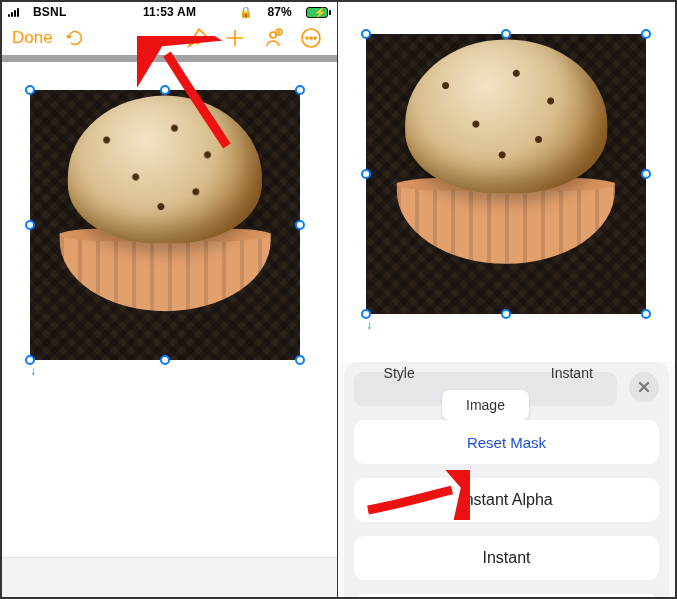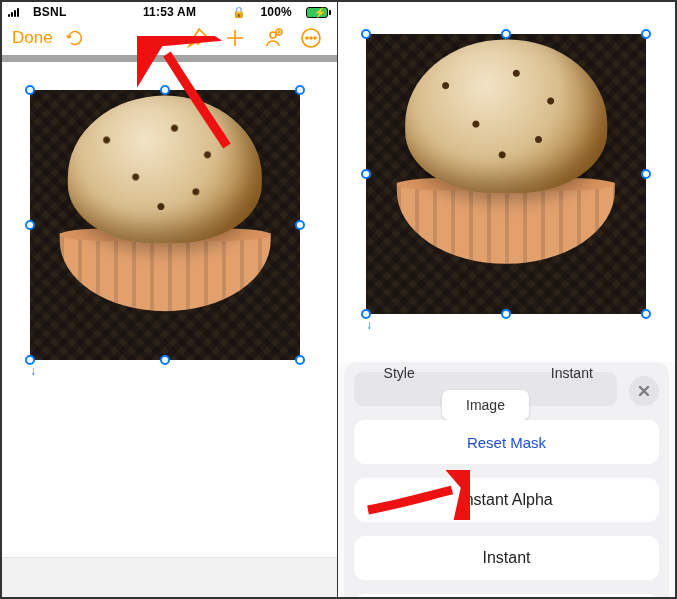--- a/index.html
+++ b/index.html
@@ -43,21 +43,21 @@
         radial-gradient(circle at 35% 55%,#4a2d0f 0 3px,transparent 4px),
         radial-gradient(circle at 66% 65%,#4a2d0f 0 3px,transparent 4px),
         radial-gradient(circle at 48% 75%,#4a2d0f 0 3px,transparent 4px); }
     .handle { position:absolute; width:10px; height:10px; background:#fff; border:2px solid #0a7cff; border-radius:50%; z-index:3; }
     .h-tl{top:-5px;left:-5px}.h-t{top:-5px;left:calc(50% - 5px)}.h-tr{top:-5px;right:-5px}
     .h-l{top:calc(50% - 5px);left:-5px}.h-r{top:calc(50% - 5px);right:-5px}
     .h-bl{bottom:-5px;left:-5px}.h-b{bottom:-5px;left:calc(50% - 5px)}.h-br{bottom:-5px;right:-5px}
     .caret-down{position:absolute;left:0;bottom:-18px;color:#0a7cff;font-size:12px}
     .right-canvas{position:absolute; top:0; left:0; right:0; height:360px; background:#fff;}
     .panel{position:absolute; left:6px; right:6px; bottom:0; top:360px; background:#f1f1f3; border-radius:14px 14px 0 0; padding:10px 10px 0;}
-    .seg-wrap{display:flex; align-items:flex-end; gap:12px; margin-bottom:14px;}
+    .seg-wrap{display:flex; align-items:flex-start; gap:12px; margin-bottom:14px;}
     .seg{flex:1; background:#e6e6ea; border-radius:9px; height:34px; display:flex; align-items:center;}
     .seg-item{flex:1; text-align:center; font-size:14px; color:#333; height:30px; line-height:30px; border-radius:7px; cursor:pointer;}
     .seg-item.selected{background:#fff; box-shadow:0 1px 3px rgba(0,0,0,.15); font-weight:500;margin-top:32px;}
     .close-btn{width:30px;height:30px;border-radius:15px;background:#e3e3e6;display:flex;align-items:center;justify-content:center;color:#7a7a80;cursor:pointer;}
     .row2{display:flex; gap:12px; margin-bottom:14px;}
     .btn{flex:1; background:#fff; border-radius:11px; height:44px; display:flex; align-items:center; justify-content:center; font-size:15px; color:#222; cursor:pointer;}
     .btn.disabled{color:#1d4ed8;}
     .fullbtn{background:#fff;border-radius:11px;height:44px;display:flex;align-items:center;justify-content:center;font-size:16px;color:#222;margin-bottom:14px;cursor:pointer;}
     .partial{color:#9c9ca1;}
     .arrow-svg{position:absolute; pointer-events:none; z-index:10;}
@@ -82,21 +82,21 @@
             <span style="height:3px"></span>
             <span style="height:5px"></span>
             <span style="height:7px"></span>
             <span style="height:9px"></span>
           </span>
         <span>BSNL</span>
       </div>
       <div class="sb-center">11:53 AM</div>
       <div class="sb-right">
         <span class="lock">🔒</span>
-        <span>100%</span>
+        <span>87%</span>
         <span class="batt">
             <span class="batt-body">
               <span class="bolt">⚡</span>
             </span>
             <span class="batt-cap"></span>
           </span>
       </div>
     </div>
     <div class="toolbar">
       <div class="tb-btn text">Done</div>

